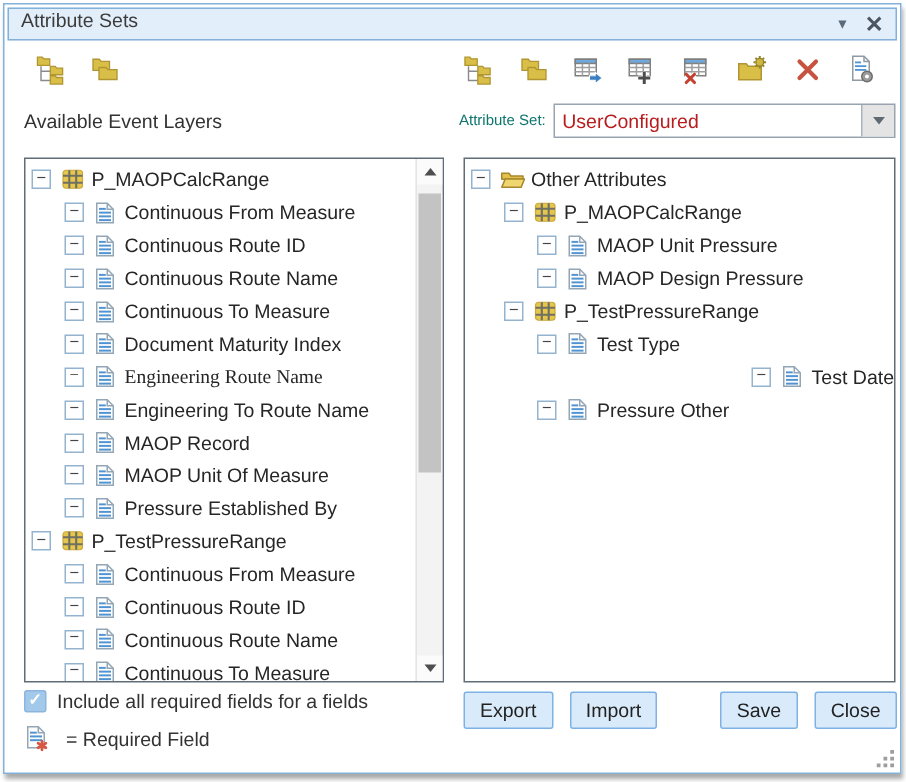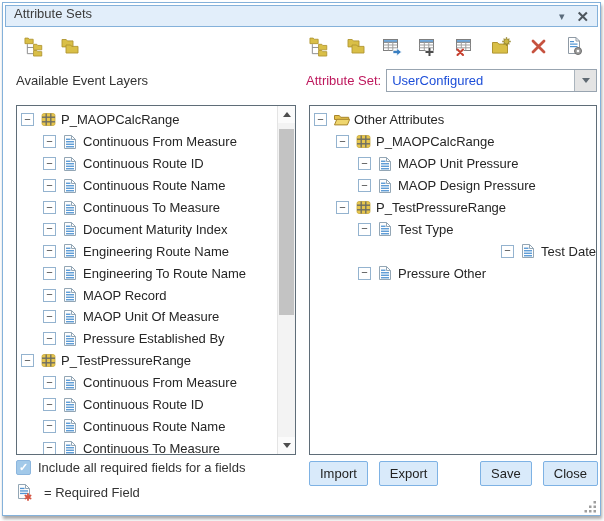--- a/index.html
+++ b/index.html
@@ -14,23 +14,23 @@
   .close-btn{color:#4d565e;font-size:15px;font-weight:bold;cursor:pointer;line-height:1;}
   
   .toolbar{position:absolute;top:33px;left:0;right:0;height:26px;}
   .tb-left{position:absolute;left:21px;display:flex;gap:14px;}
   .tb-right{position:absolute;left:306px;width:276px;display:flex;justify-content:space-between;}
   .tb-btn{width:21px;height:21px;display:inline-flex;align-items:center;justify-content:center;cursor:pointer;}
   .tb-btn .icn{display:inline-flex;}
   
   .avail-label{position:absolute;left:13px;top:70px;font-size:13px;color:#333;}
   .attr-wrap{position:absolute;left:303px;top:66px;width:291px;display:flex;align-items:center;}
-  .attr-label{font-size:13px;color:#be185d;margin-right:5px;white-space:nowrap;}
+  .attr-label{font-size:10px;color:#0f766e;margin-right:5px;white-space:nowrap;}
   .combo{flex:1;height:23px;border:1px solid #98a4b0;background:#fff;display:flex;box-sizing:border-box;cursor:pointer;}
-  .combo-text{flex:1;padding:3px 5px 0 5px;font-size:13px;color:#1d4ed8;white-space:nowrap;overflow:hidden;}
+  .combo-text{flex:1;padding:3px 5px 0 5px;font-size:13px;color:#b91c1c;white-space:nowrap;overflow:hidden;}
   .combo-btn{width:21px;background:#e4e4e4;border-left:1px solid #aab4bd;display:flex;align-items:center;justify-content:center;}
   .combo-arrow{width:0;height:0;border-left:4px solid transparent;border-right:4px solid transparent;border-top:5px solid #606a72;}
   
   .panel{position:absolute;top:102px;height:350px;border:1px solid #5f6d78;background:#fff;box-sizing:border-box;overflow:hidden;}
   .left-panel{left:13px;width:280px;}
   .right-panel{left:306px;width:288px;}
   .tree{padding-top:3px;}
   .trow{height:21.9px;display:flex;align-items:center;font-size:13px;color:#262626;white-space:nowrap;cursor:default;}
   .minus{width:13px;height:13px;border:1px solid #94b3cf;box-sizing:border-box;display:inline-flex;align-items:center;
          justify-content:center;background:#fff;margin-right:5px;flex:none;cursor:pointer;}
@@ -294,21 +294,21 @@
               <g fill="#4f93d2">
                 <rect x="3" y="4.6" width="4.5" height="1.3"></rect>
                 <rect x="3" y="7.1" width="8" height="1.3"></rect>
                 <rect x="3" y="9.6" width="8" height="1.3"></rect>
                 <rect x="3" y="12.1" width="8" height="1.3"></rect>
               </g>
             </svg>
           </span>
           <span class="tlabel">Document Maturity Index</span>
         </div>
-        <div class="trow" style="padding-left: 26px;">
+        <div class="trow" style="padding-left: 26px; font-family: Liberation Serif, serif;">
           <span class="minus"></span>
           <span class="ticon">
             <svg width="14" height="16" viewBox="0 0 14 16">
               <path d="M1.5 1.5 H8.5 L12.5 5.5 V14.5 H1.5 Z" fill="#fdfdfd" stroke="#93a6b5"></path>
               <path d="M8.5 1.5 V5.5 H12.5" fill="none" stroke="#93a6b5"></path>
               <g fill="#4f93d2">
                 <rect x="3" y="4.6" width="4.5" height="1.3"></rect>
                 <rect x="3" y="7.1" width="8" height="1.3"></rect>
                 <rect x="3" y="9.6" width="8" height="1.3"></rect>
                 <rect x="3" y="12.1" width="8" height="1.3"></rect>
@@ -616,22 +616,22 @@
             <line x1="11" y1="11" x2="11" y2="17"></line>
             <line x1="8.4" y1="12.5" x2="13.6" y2="15.5"></line>
             <line x1="8.4" y1="15.5" x2="13.6" y2="12.5"></line>
           </g>
         </svg>
       </span>
     <span>= Required Field</span>
   </div>
 
   <div class="footer-right">
+    <button class="btn">Export</button>
     <button class="btn">Import</button>
-    <button class="btn">Export</button>
     <span class="spacer"></span>
     <button class="btn">Save</button>
     <button class="btn">Close</button>
   </div>
 
   <div class="grip">
     <svg width="13" height="13" viewBox="0 0 13 13">
       <g fill="#9e9e9e">
         <rect x="9.5" y="1" width="2.5" height="2.5"></rect>
         <rect x="9.5" y="5.5" width="2.5" height="2.5"></rect>

